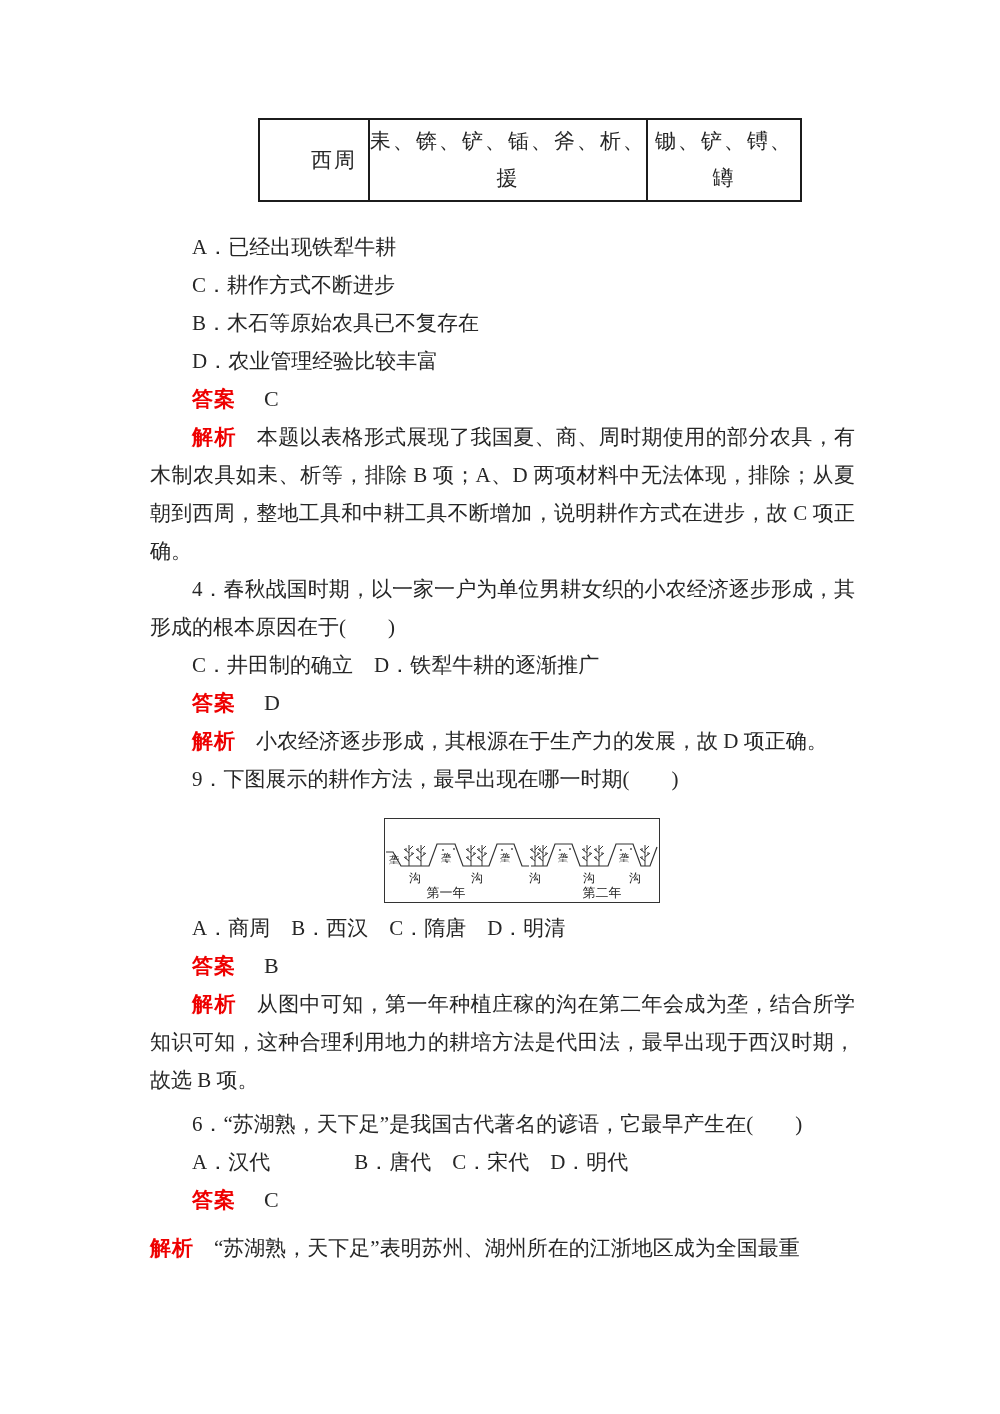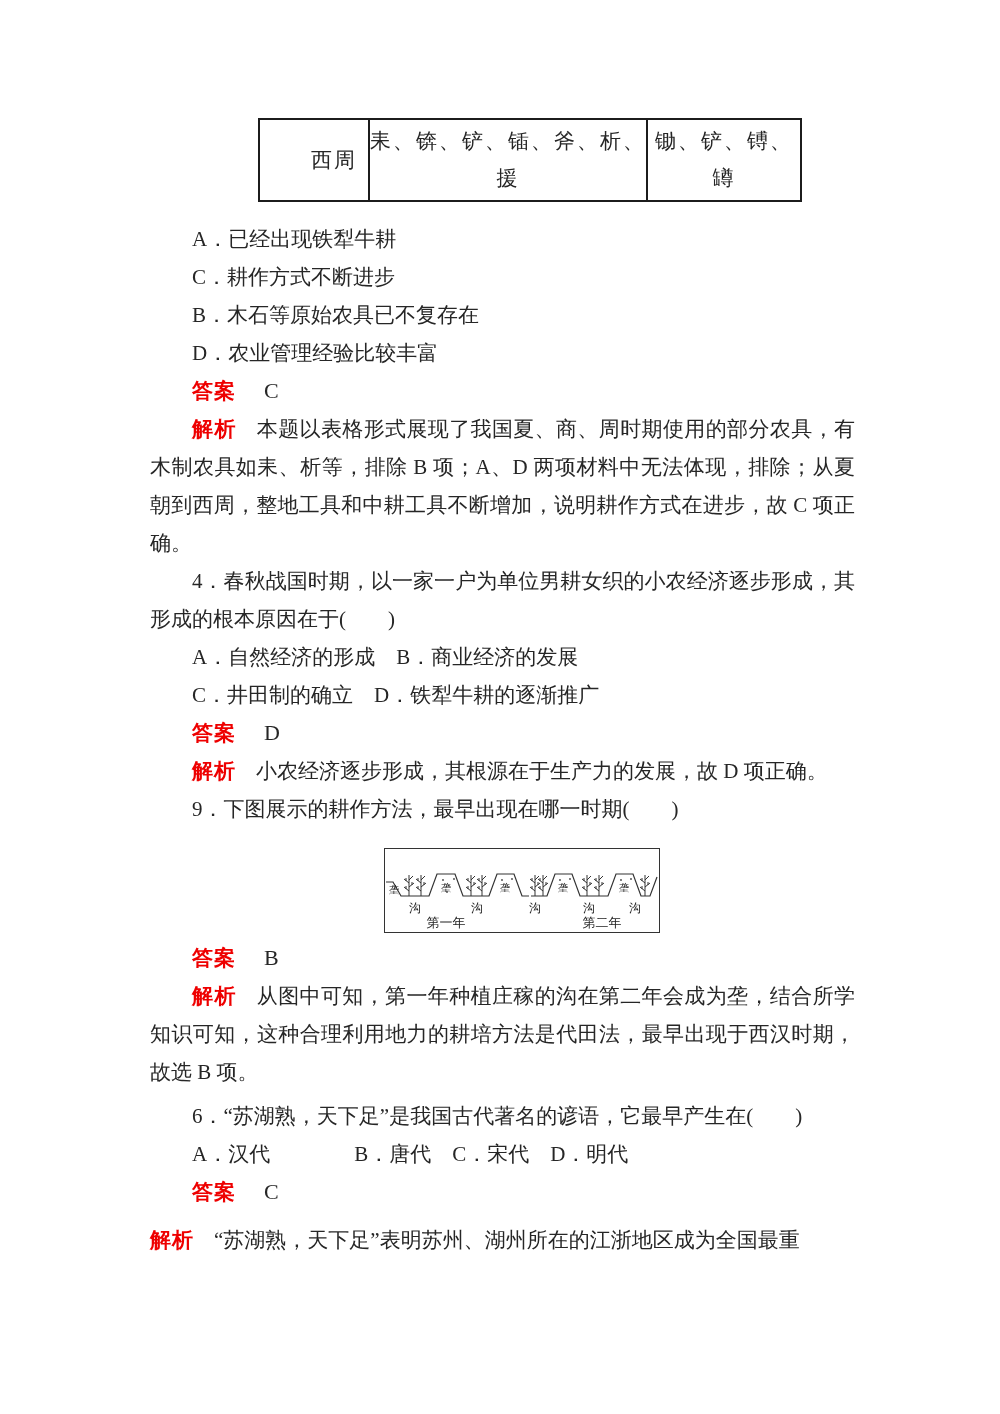--- a/index.html
+++ b/index.html
@@ -31,21 +31,21 @@
   .tools-table .c1 { width:68px;padding-left:40px; }
   .tools-table .c2 { width:262px;border-radius:30px; }
   .tools-table .c3 { width:152px; }
   .cell-line { line-height:37px; letter-spacing:2px; white-space:nowrap; }
   
   .para, .line {
     line-height:38px;
     text-align:justify;
   }
   .indent { text-indent:2em; }
-  .content { margin-top:18px; }
+  .content { margin-top:26px; }
   .red {
     color:var(--red);
     font-weight:bold;
     font-family:"Liberation Sans","DejaVu Sans",sans-serif;
     letter-spacing:1px;
   }
   .ans-letter { margin-left:28px; font-size:22px; }
   .after-label { margin-left:20px; }
   
   .figure-wrap {
@@ -93,21 +93,20 @@
     <div class="line indent">B．木石等原始农具已不复存在</div>
     <div class="line indent">D．农业管理经验比较丰富</div>
     <div class="line indent">
       <span class="red">答案</span><span class="ans-letter">C</span>
     </div>
     <div class="para indent">
       <span class="red">解析</span><span class="after-label">本题以表格形式展现了我国夏、商、周时期使用的部分农具，有木制农具如耒、析等，排除 B 项；A、D 两项材料中无法体现，排除；从夏朝到西周，整地工具和中耕工具不断增加，说明耕作方式在进步，故 C 项正确。</span>
     </div>
 
     <div class="para indent">4．春秋战国时期，以一家一户为单位男耕女织的小农经济逐步形成，其形成的根本原因在于(　　)</div>
-    <div class="line indent">A．自然经济的形成　B．商业经济的发展</div>
     <div class="line indent">C．井田制的确立　D．铁犁牛耕的逐渐推广</div>
     <div class="line indent">
       <span class="red">答案</span><span class="ans-letter">D</span>
     </div>
     <div class="para indent">
       <span class="red">解析</span><span class="after-label">小农经济逐步形成，其根源在于生产力的发展，故 D 项正确。</span>
     </div>
 
     <div class="para indent">9．下图展示的耕作方法，最早出现在哪一时期(　　)</div>
 
@@ -164,20 +163,21 @@
         <text x="92" y="63" font-size="12" text-anchor="middle">沟</text>
         <text x="150" y="63" font-size="12" text-anchor="middle">沟</text>
         <text x="204" y="63" font-size="12" text-anchor="middle">沟</text>
         <text x="250" y="63" font-size="12" text-anchor="middle">沟</text>
 
         <text x="61" y="78" font-size="13" text-anchor="middle">第一年</text>
         <text x="217" y="78" font-size="13" text-anchor="middle">第二年</text>
       </svg>
     </div>
 
+    <div class="line indent">A．商周　B．西汉　C．隋唐　D．明清</div>
     <div class="line indent">
       <span class="red">答案</span><span class="ans-letter">B</span>
     </div>
     <div class="para indent">
       <span class="red">解析</span><span class="after-label">从图中可知，第一年种植庄稼的沟在第二年会成为垄，结合所学知识可知，这种合理利用地力的耕培方法是代田法，最早出现于西汉时期，故选 B 项。</span>
     </div>
 
     <div class="para indent mt6">6．“苏湖熟，天下足”是我国古代著名的谚语，它最早产生在(　　)</div>
     <div class="line indent">A．汉代　　　　B．唐代　C．宋代　D．明代</div>
     <div class="line indent">

